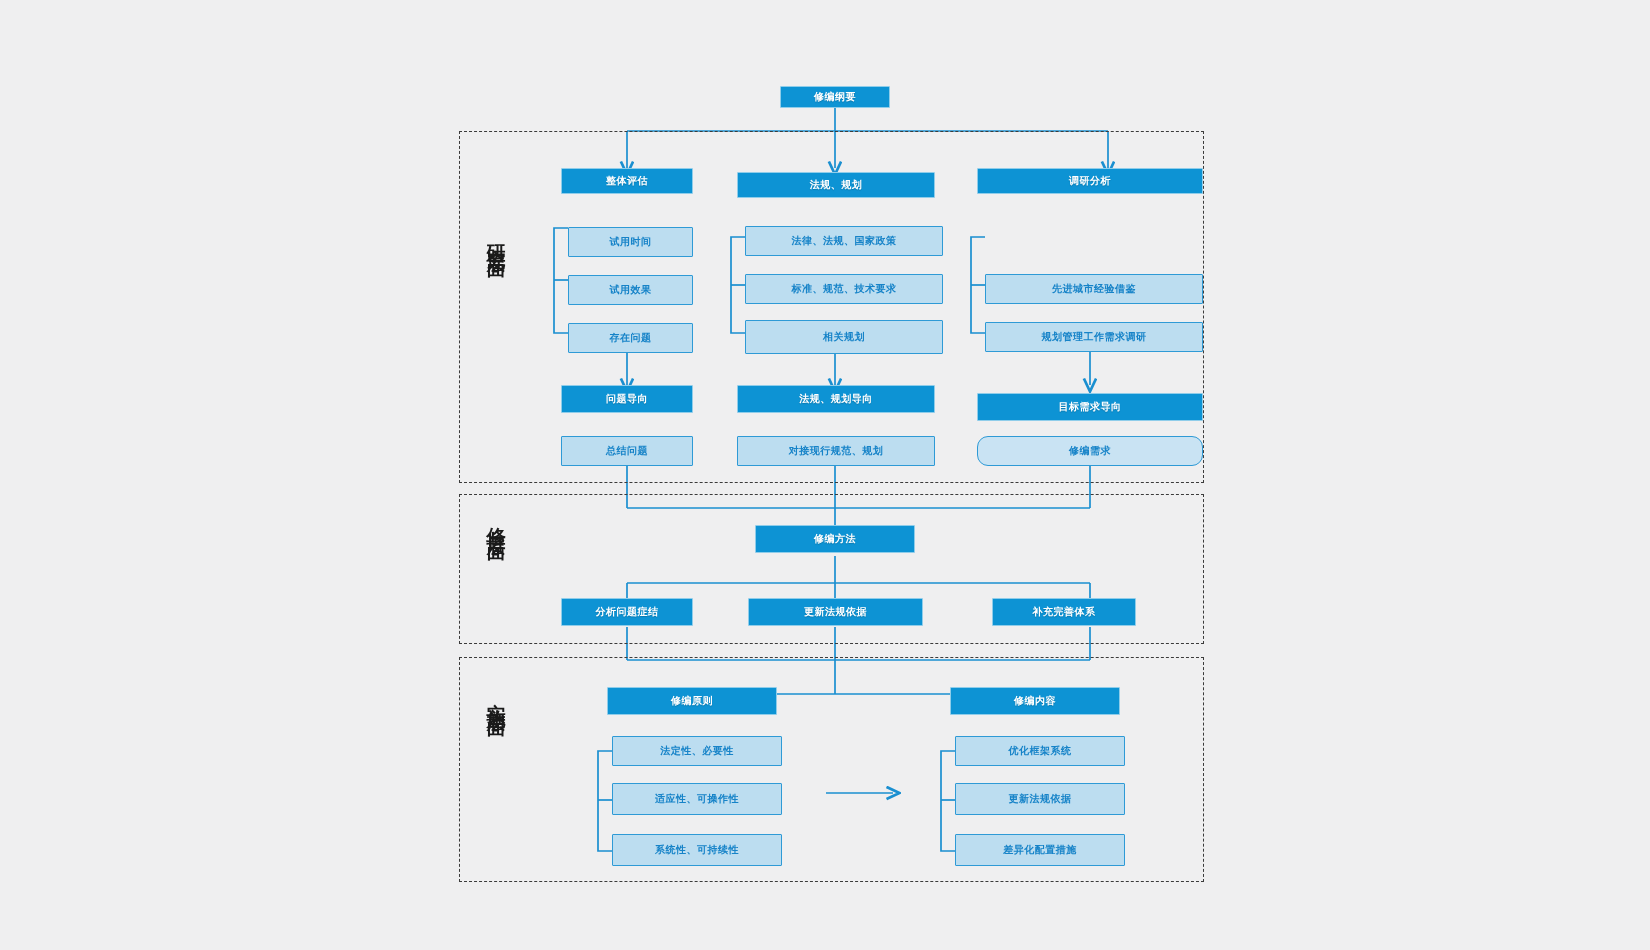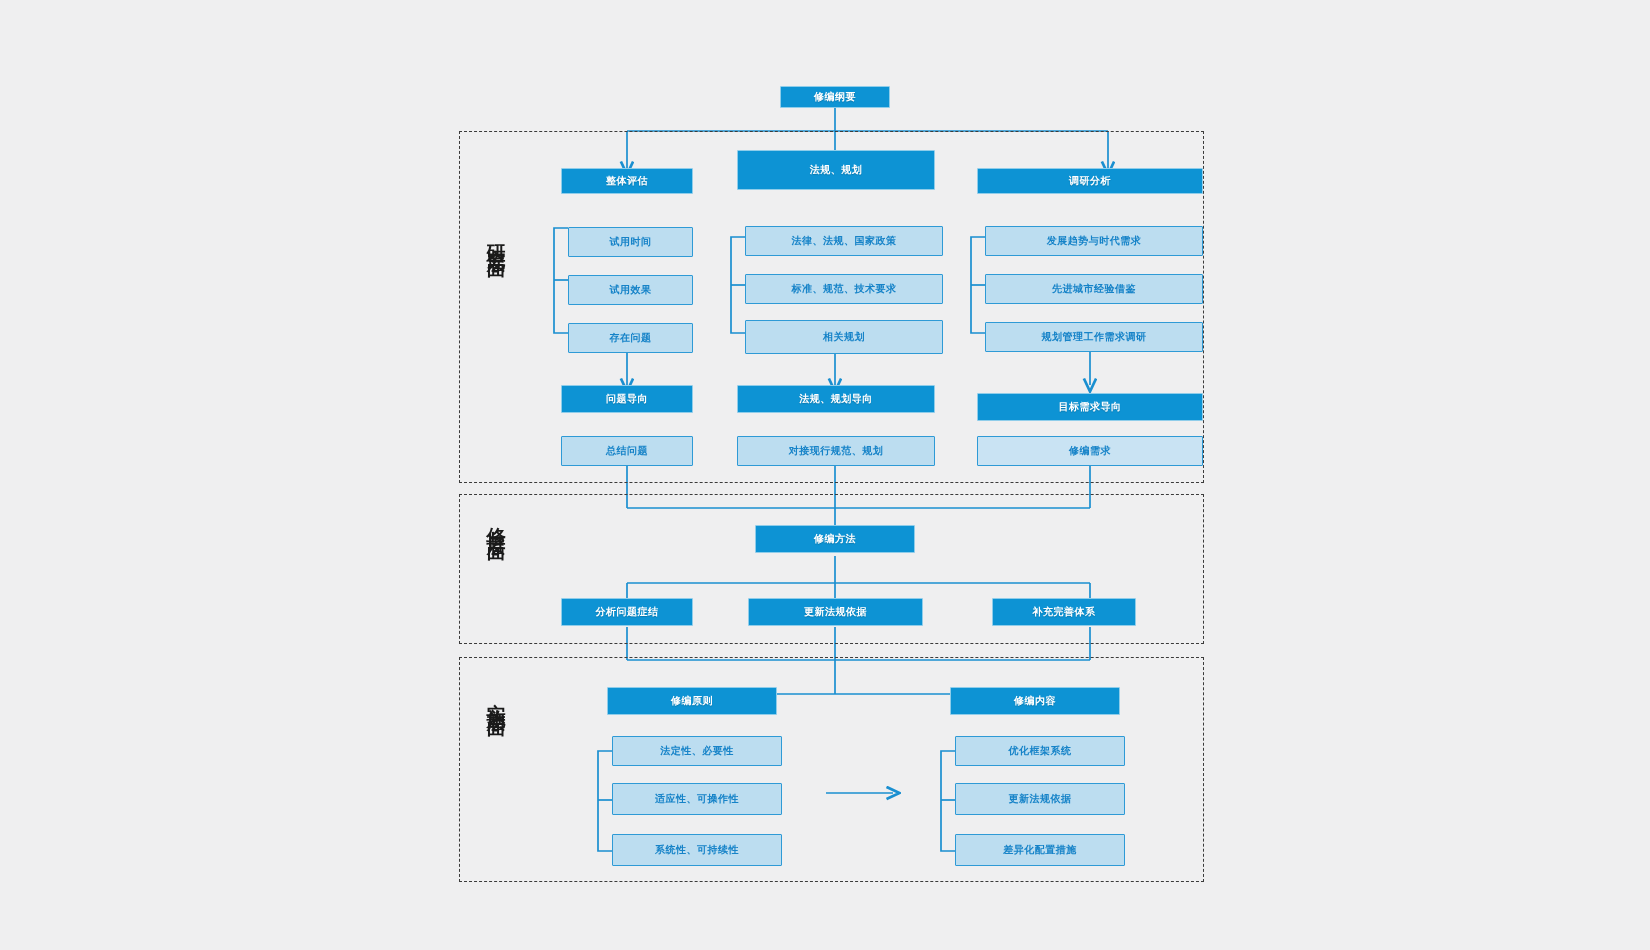--- a/index.html
+++ b/index.html
@@ -133,42 +133,41 @@
       <path d="M826,793 L893,793" marker-end="url(#ah)"></path>
     </g>
   </svg>
 
   <div class="node dark" style="left:780px;top:86px;width:110px;height:22px;">修编纲要</div>
 
   <div class="layer-panel" style="left:459px;top:131px;width:745px;height:352px;"></div>
   <div class="layer-label" style="left:480px;top:229px;width:26px;">研究层面</div>
 
   <div class="node dark" style="left:561px;top:168px;width:132px;height:26px;">整体评估</div>
-  <div class="node dark" style="left:737px;top:150px;width:198px;height:40px;font-family:Liberation Serif, serif;">法规、规划</div>
+  <div class="node dark" style="left:737px;top:172px;width:198px;height:26px;font-family:Liberation Serif, serif;">法规、规划</div>
   <div class="node dark" style="left:977px;top:168px;width:226px;height:26px;">调研分析</div>
 
   <div class="node light" style="left:568px;top:227px;width:125px;height:30px;">试用时间</div>
   <div class="node light" style="left:568px;top:275px;width:125px;height:30px;">试用效果</div>
   <div class="node light" style="left:568px;top:323px;width:125px;height:30px;">存在问题</div>
 
   <div class="node light" style="left:745px;top:226px;width:198px;height:30px;">法律、法规、国家政策</div>
   <div class="node light" style="left:745px;top:274px;width:198px;height:30px;">标准、规范、技术要求</div>
   <div class="node light" style="left:745px;top:320px;width:198px;height:34px;">相关规划</div>
 
-  <div class="node light" style="left:985px;top:226px;width:218px;height:30px;">发展趋势与时代需求</div>
   <div class="node light" style="left:985px;top:274px;width:218px;height:30px;">先进城市经验借鉴</div>
   <div class="node light" style="left:985px;top:322px;width:218px;height:30px;">规划管理工作需求调研</div>
 
   <div class="node dark" style="left:561px;top:385px;width:132px;height:28px;">问题导向</div>
   <div class="node dark" style="left:737px;top:385px;width:198px;height:28px;">法规、规划导向</div>
   <div class="node dark" style="left:977px;top:385px;width:226px;height:28px;margin-top:8px;">目标需求导向</div>
 
   <div class="node light" style="left:561px;top:436px;width:132px;height:30px;">总结问题</div>
   <div class="node light" style="left:737px;top:436px;width:198px;height:30px;">对接现行规范、规划</div>
-  <div class="node light pale" style="left:977px;top:436px;width:226px;height:30px;">修编需求</div>
+  <div class="node light pale" style="left:977px;top:436px;width:226px;height:30px;border-radius:11px;">修编需求</div>
 
   <div class="layer-panel" style="left:459px;top:494px;width:745px;height:150px;"></div>
   <div class="layer-label" style="left:480px;top:512px;width:26px;">修订层面</div>
 
   <div class="node dark" style="left:755px;top:525px;width:160px;height:28px;">修编方法</div>
 
   <div class="node dark" style="left:561px;top:598px;width:132px;height:28px;">分析问题症结</div>
   <div class="node dark" style="left:748px;top:598px;width:175px;height:28px;">更新法规依据</div>
   <div class="node dark" style="left:992px;top:598px;width:144px;height:28px;">补充完善体系</div>
 

